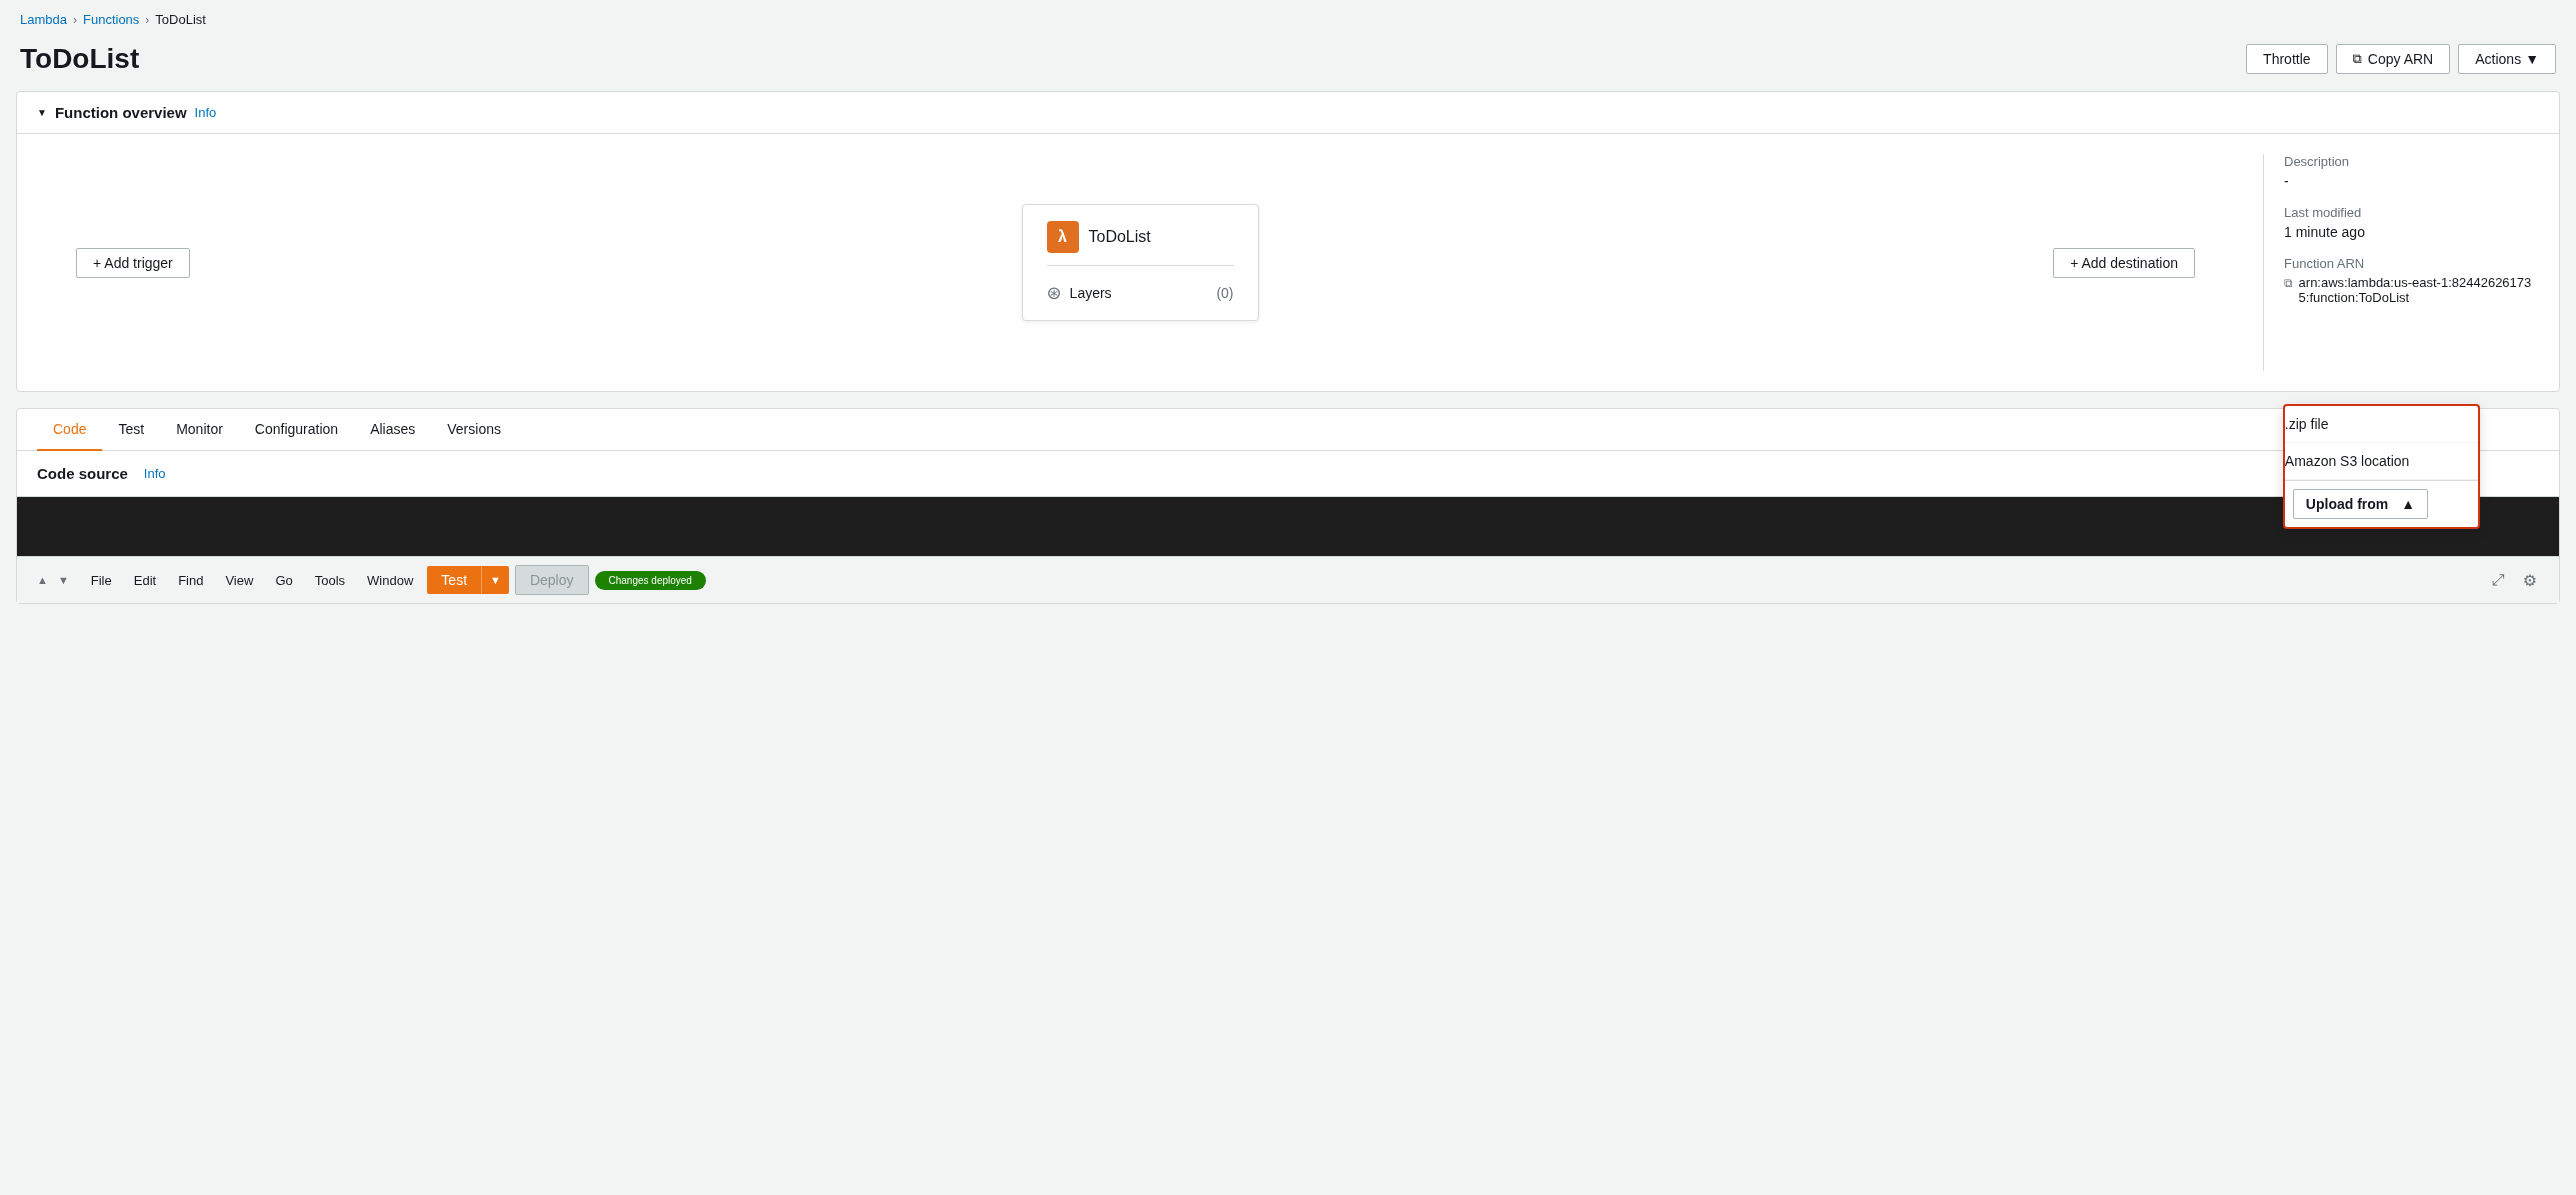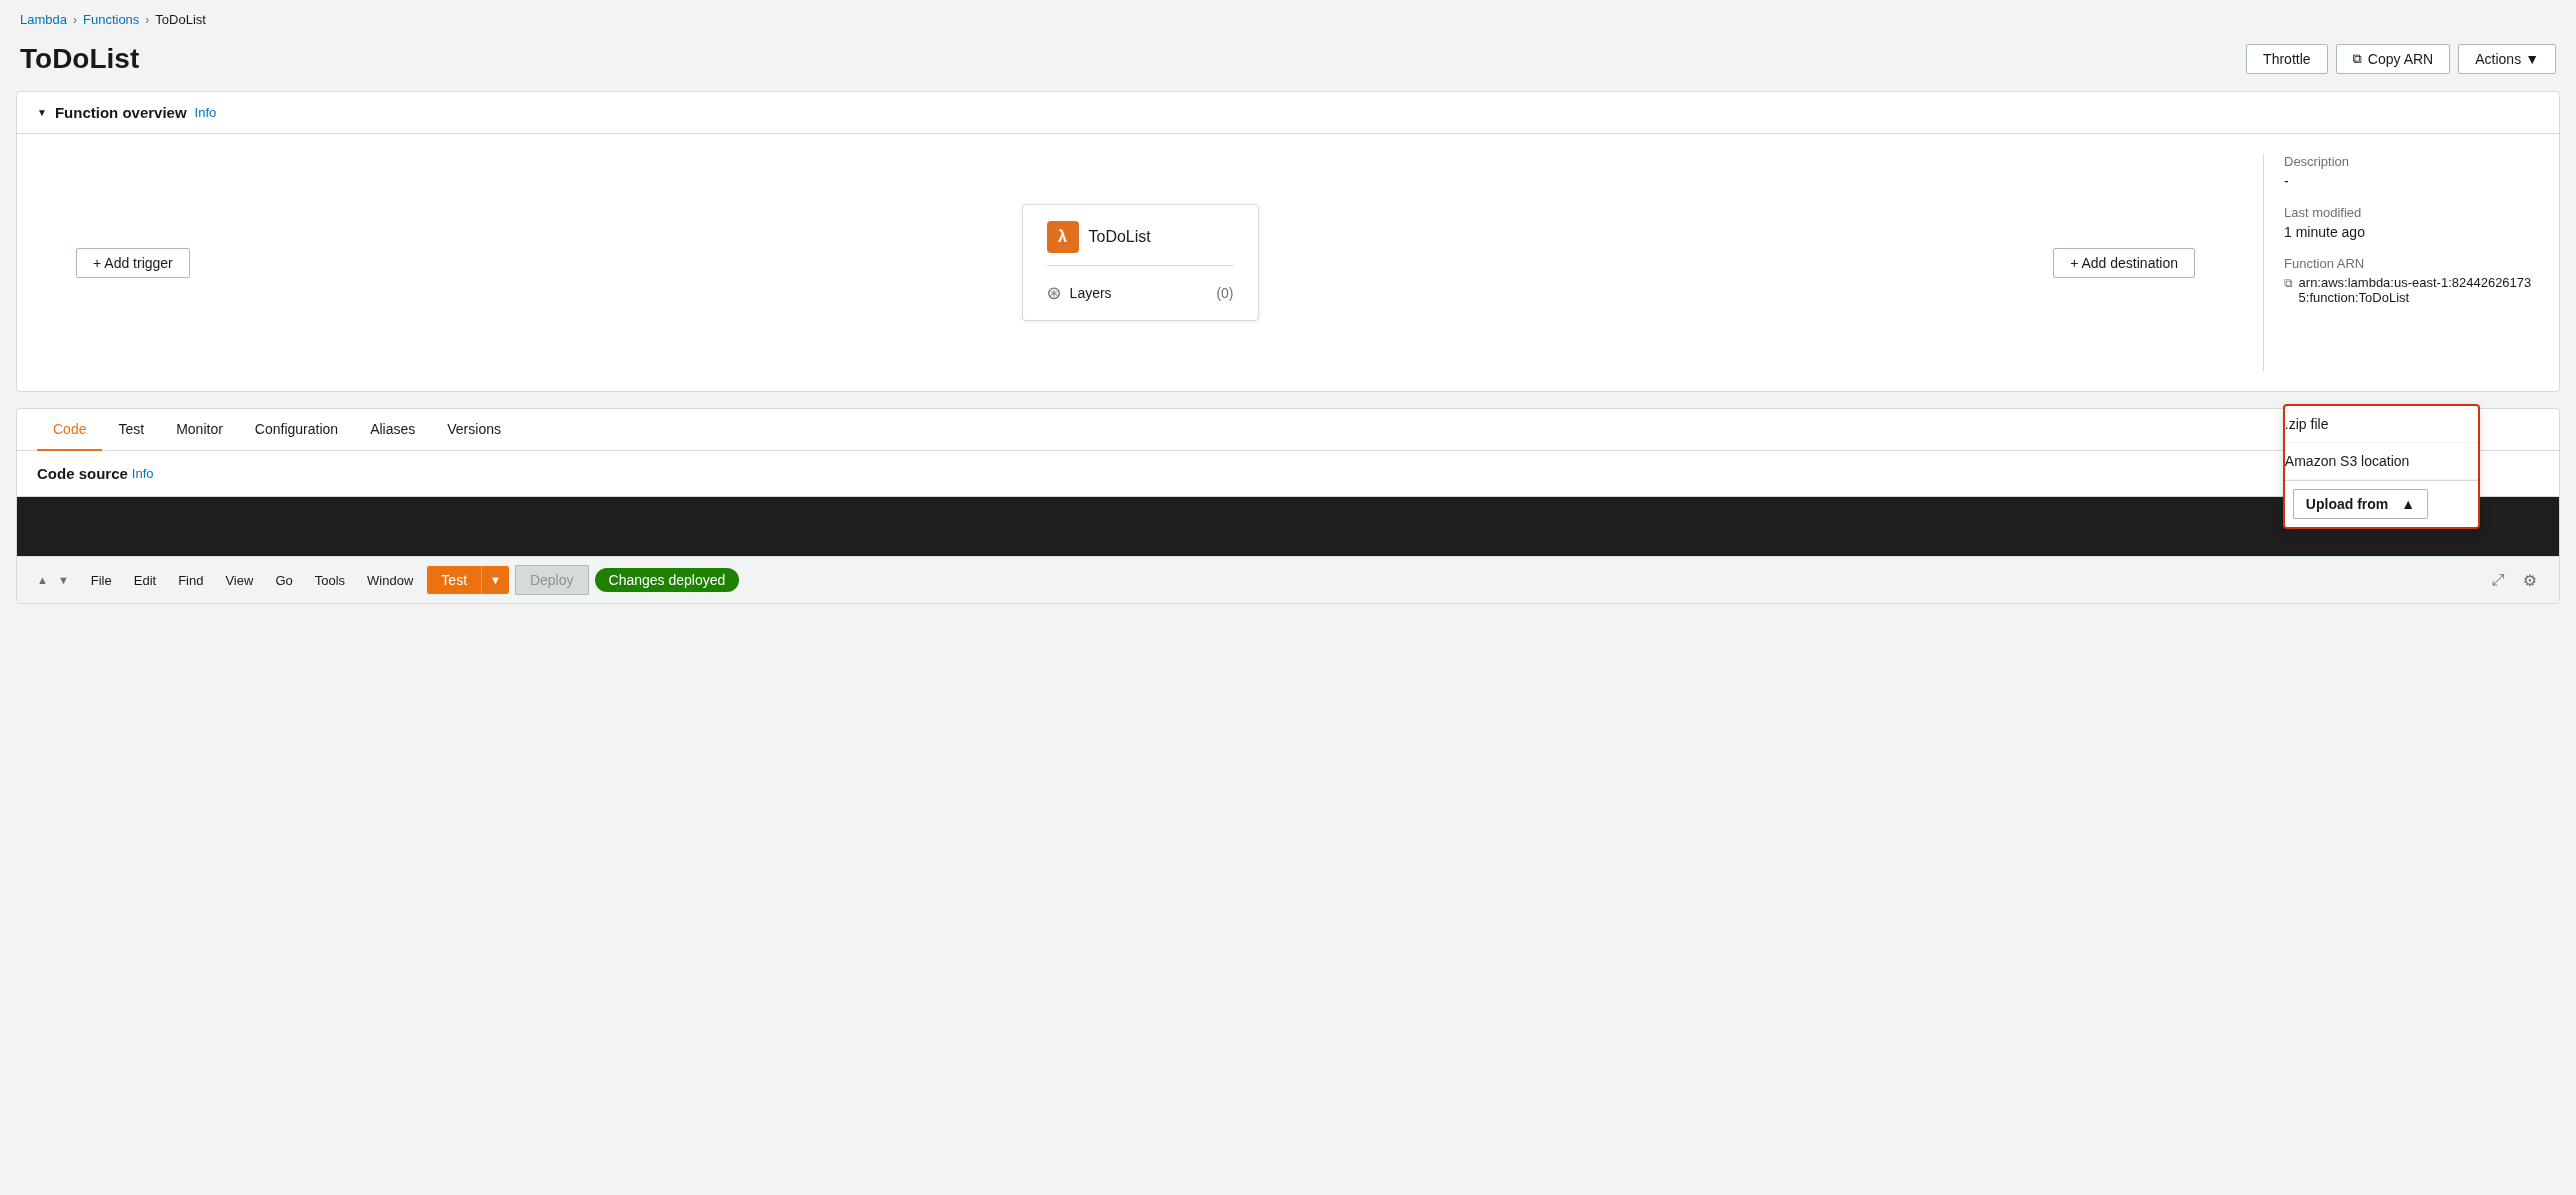--- a/index.html
+++ b/index.html
@@ -222,21 +222,21 @@
     }
     
     .code-source-section {
       padding: 0;
     }
     .code-source-header {
       padding: 14px 20px;
       border-bottom: 1px solid #d5dbdb;
       display: flex;
       align-items: center;
-      gap: 4px;
+      gap: 16px;
     }
     .code-source-title {
       font-size: 15px;
       font-weight: 700;
     }
     .code-source-info {
       color: #0073bb;
       font-size: 13px;
       cursor: pointer;
     }
@@ -302,21 +302,21 @@
       border-radius: 2px;
       padding: 6px 14px;
       font-size: 14px;
       cursor: not-allowed;
     }
     .badge-deployed {
       background: #1d8102;
       color: #fff;
       border-radius: 12px;
       padding: 4px 14px;
-      font-size: 14px;
+      font-size: 10px;
       font-weight: 500;
     }
     .toolbar-spacer { flex: 1; }
     .toolbar-icon-btn {
       background: none;
       border: none;
       cursor: pointer;
       color: #687078;
       font-size: 16px;
       padding: 4px 6px;

